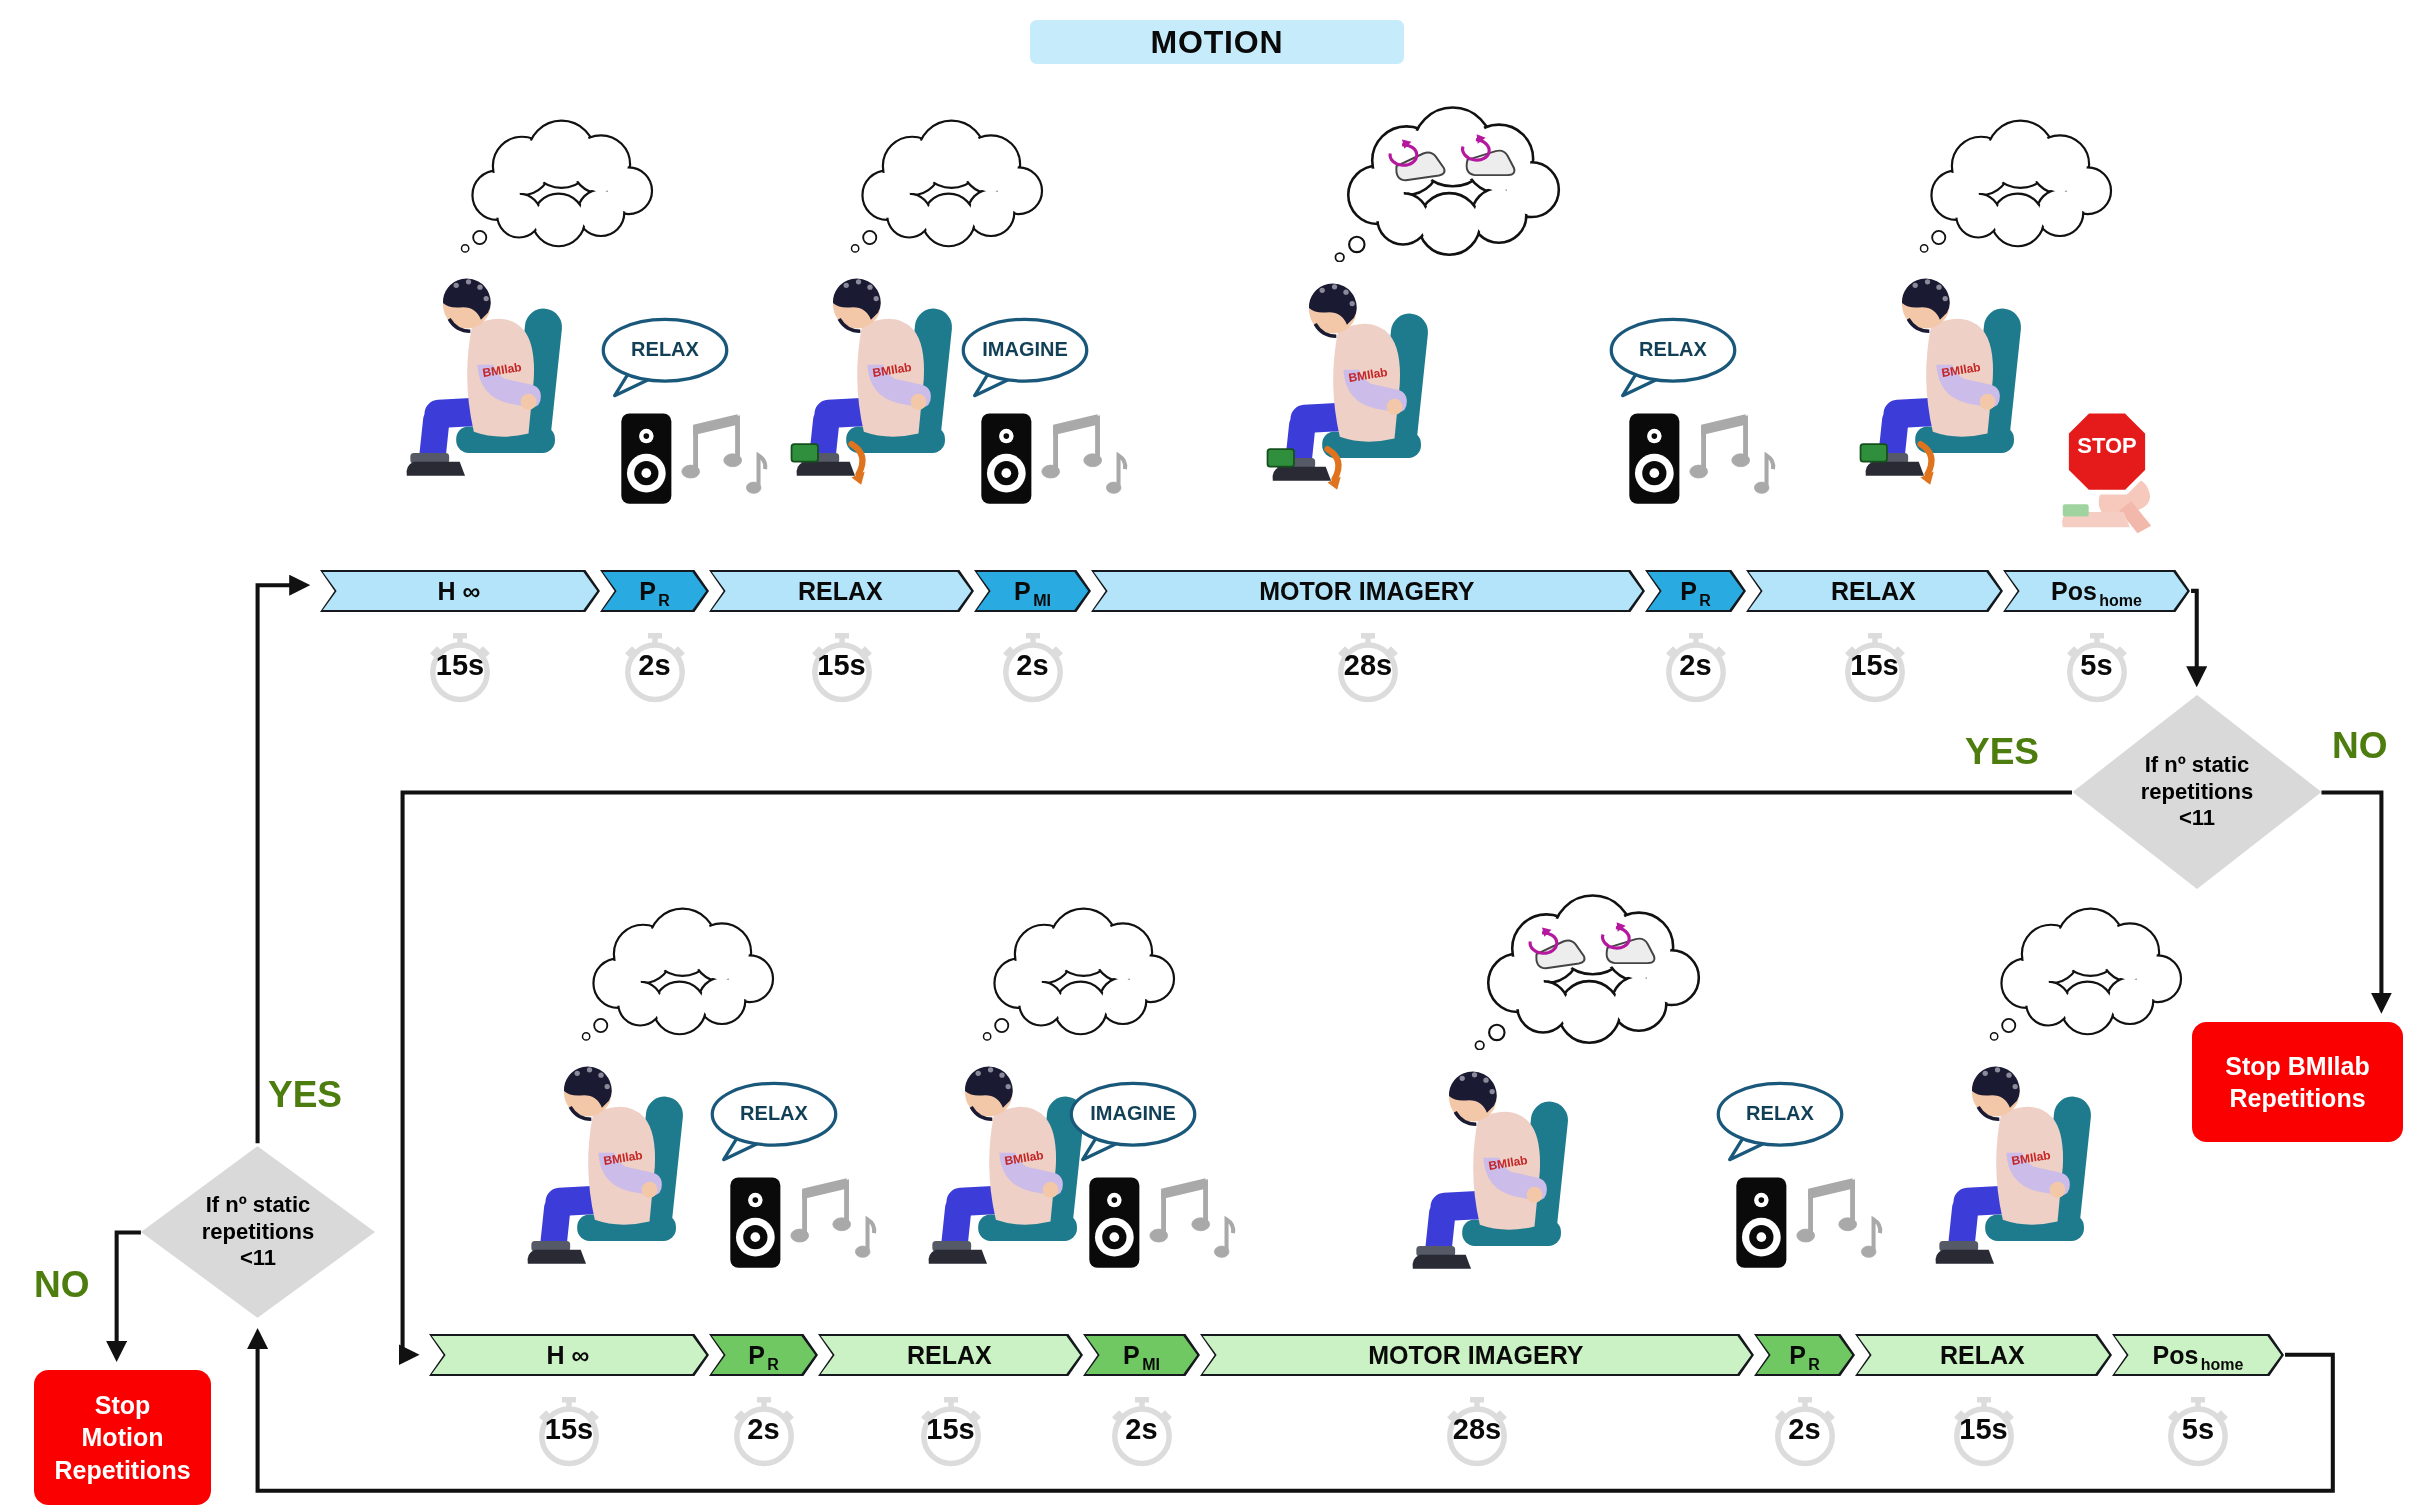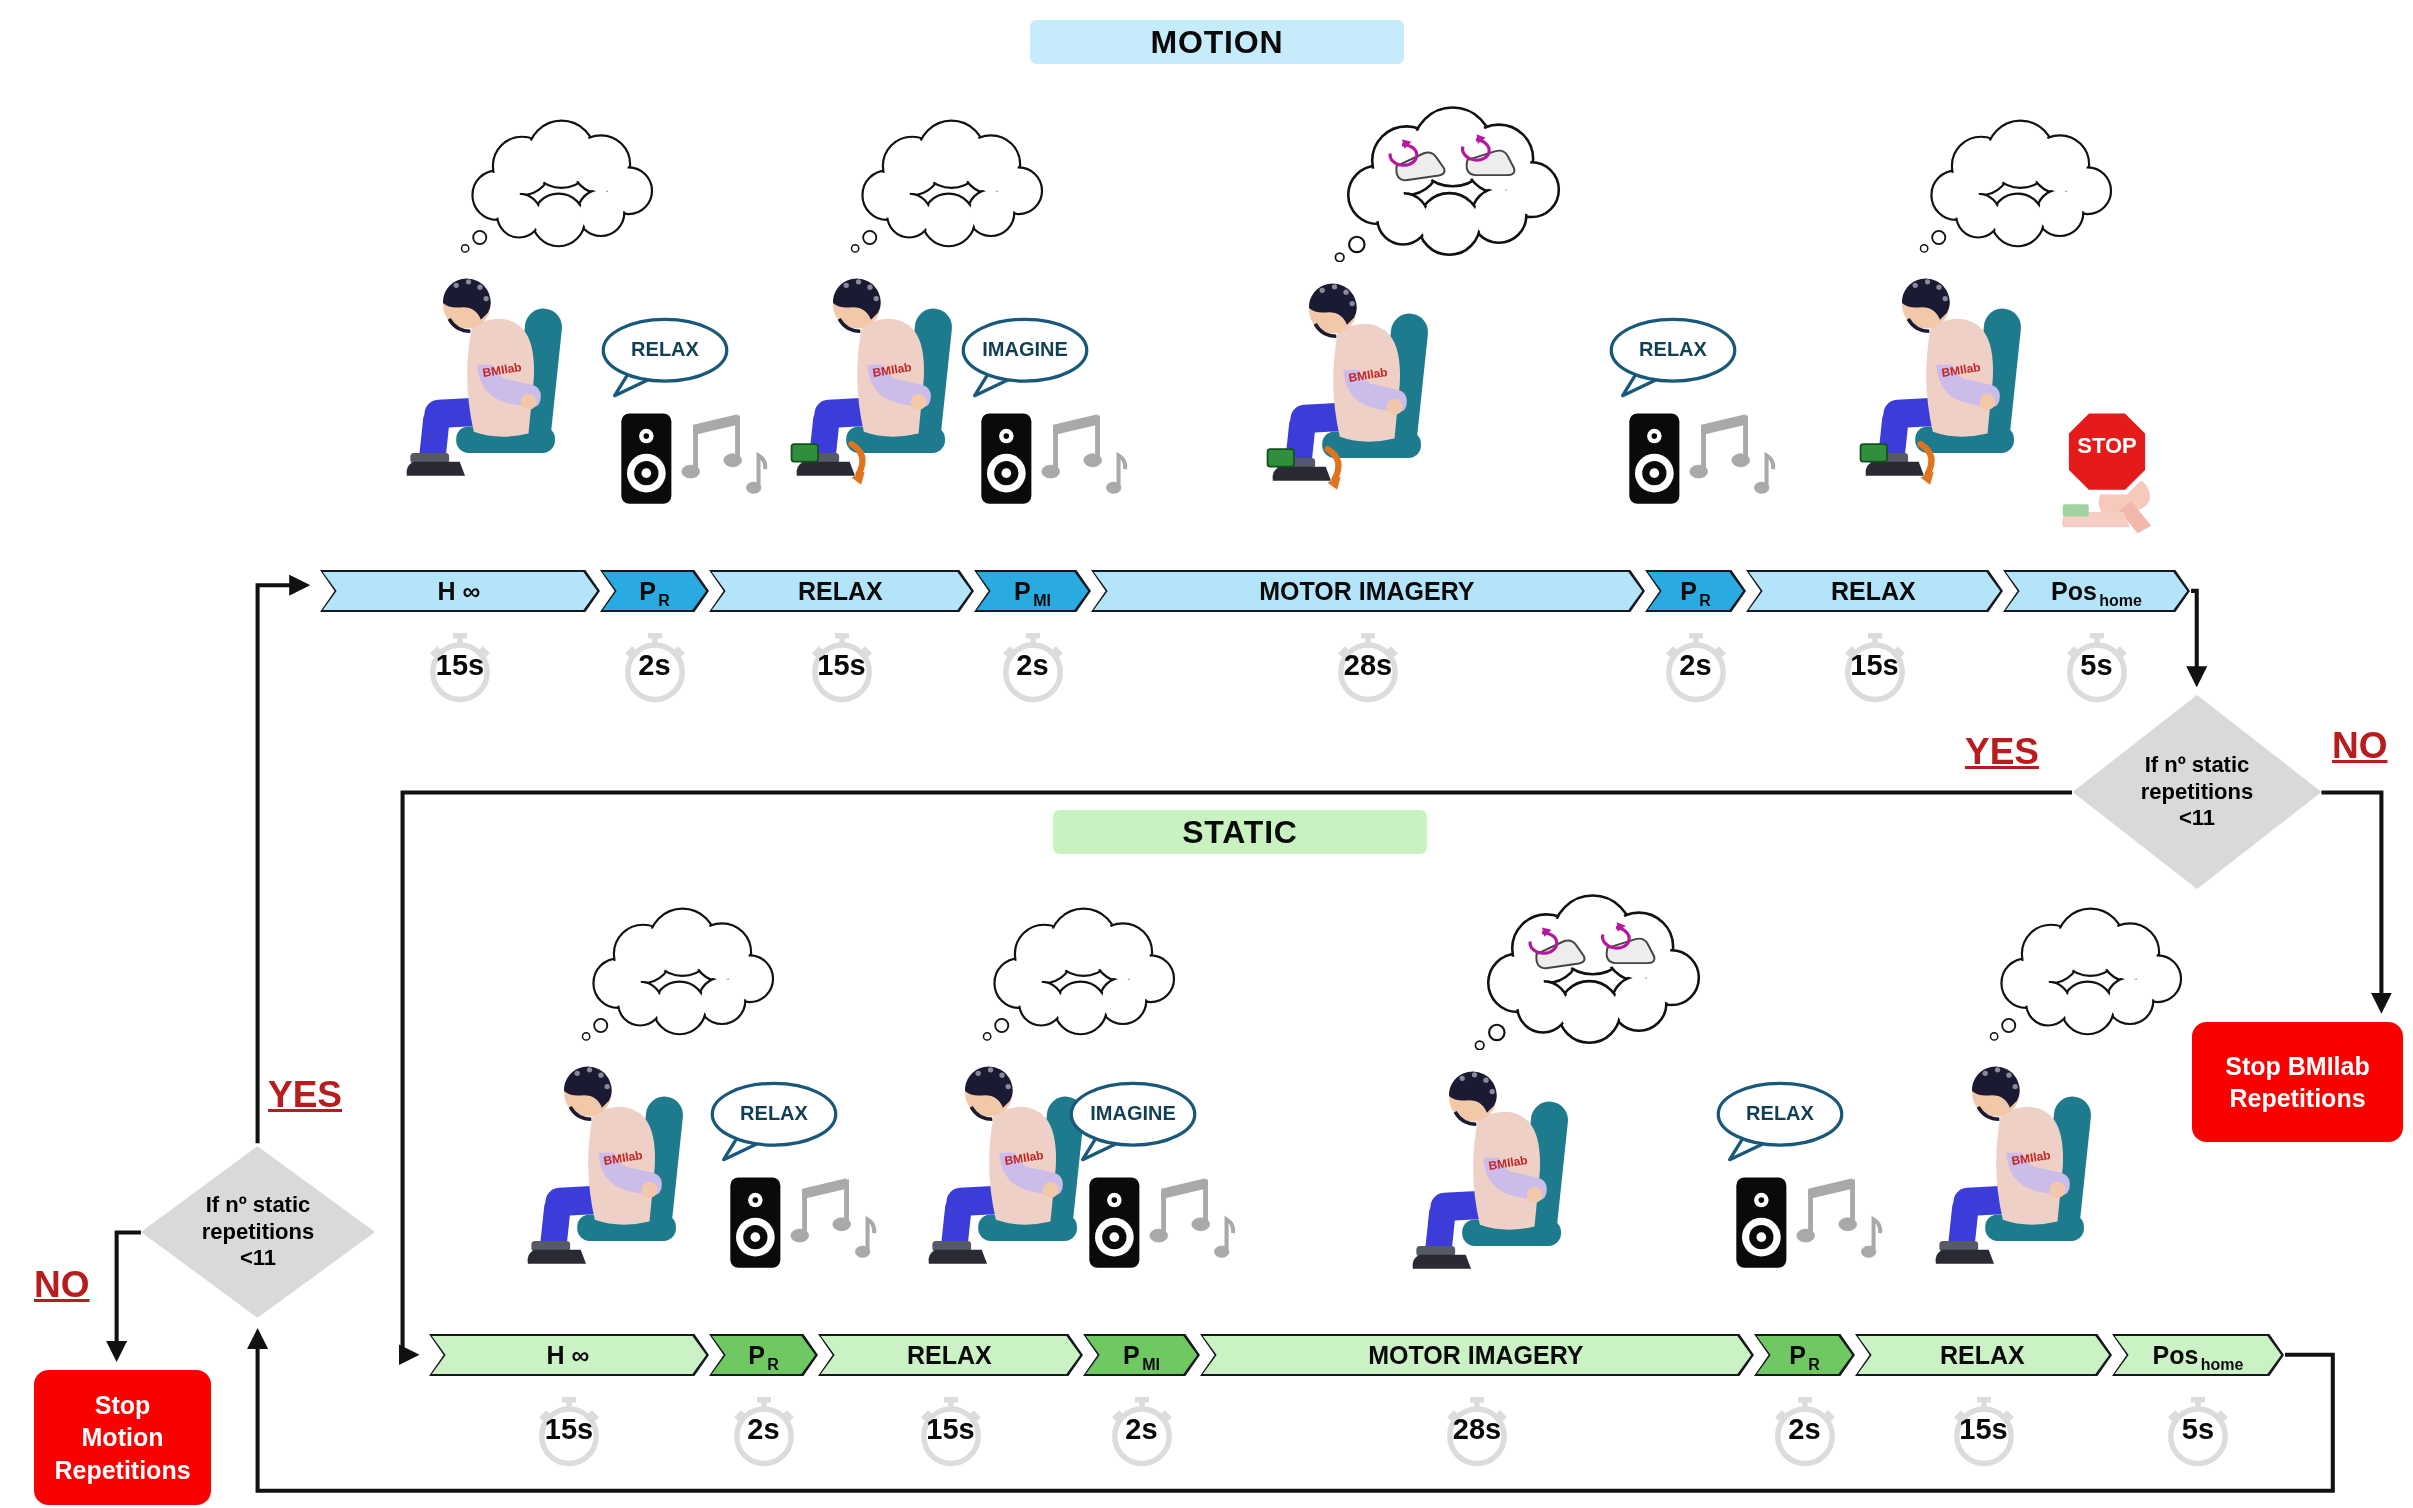--- a/index.html
+++ b/index.html
@@ -26,21 +26,21 @@
   .logo{position:absolute;font-size:12px;font-weight:700;color:#c42525;transform:rotate(-9deg);
         width:52px;text-align:center;z-index:3;}
   .cue{position:absolute;z-index:2;}
   .cue svg{position:absolute;}
   .cue-text{position:absolute;display:flex;align-items:center;justify-content:center;
             font-weight:700;font-size:20px;color:#113f55;height:47px;}
   
   .diamond{position:absolute;z-index:4;}
   .dtext{position:absolute;inset:0;display:flex;flex-direction:column;align-items:center;justify-content:center;
          font-weight:700;font-size:22px;line-height:1.2;text-align:center;color:#000;z-index:5;}
-  .yesno{position:absolute;font-weight:800;font-size:37px;color:#b91c1c;z-index:5;text-decoration:underline;}
+  .yesno{position:absolute;font-weight:800;font-size:37px;color:#4d7c0f;z-index:5;}
   .stopbox{position:absolute;border-radius:14.6px;color:#fff;display:flex;flex-direction:column;
            align-items:center;justify-content:center;font-weight:700;font-size:25px;line-height:1.3;
            text-align:center;z-index:4;}
   .stopsign{position:absolute;z-index:3;}
   .stoptext{position:absolute;left:0;top:32px;width:122px;text-align:center;color:#fff;
             font-weight:800;font-size:22px;z-index:2;}
   .arrows{position:absolute;inset:0;z-index:6;pointer-events:none;}
 </style>
 </head>
 <body>
@@ -375,23 +375,20 @@
     </div>
   </div>
   <span class="yesno" style="left:1965px;top:731px;">YES</span>
   <span class="yesno" style="left:2332px;top:725px;">NO</span>
 
   <div class="stopbox" style="left: 2192px; top: 1022px; width: 211px; height: 120px; background-color: rgb(250, 0, 0);">
     <div>Stop BMIlab</div>
     <div>Repetitions</div>
   </div>
 
-  <div class="title-box" style="left: 1053px; top: 810px; width: 374px; height: 44px; background-color: rgb(200, 243, 192);">
-    <span>STATIC</span>
-  </div>
 
   <div class="figure" style="left:510px;top:893px;">
     <svg style="left:63px;top:4px;" width="219" height="146" viewBox="0 0 300 200">
         <use href="#cloud"></use>
       </svg>
     <svg style="left:9px;top:129px;" width="194" height="265" viewBox="0 0 220 300">
         <use href="#person"></use>
       </svg>
     <span class="logo" style="left:87px;top:258px;">BMIlab</span>
   </div>

